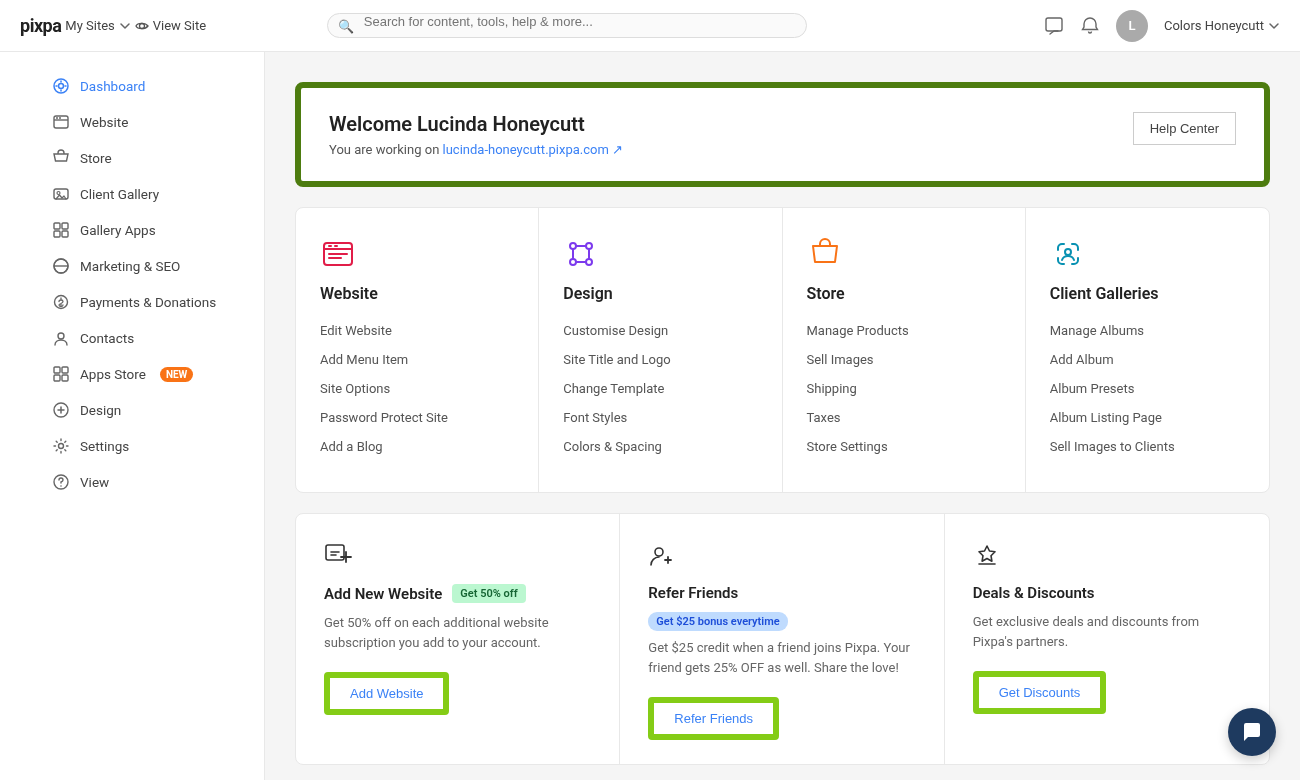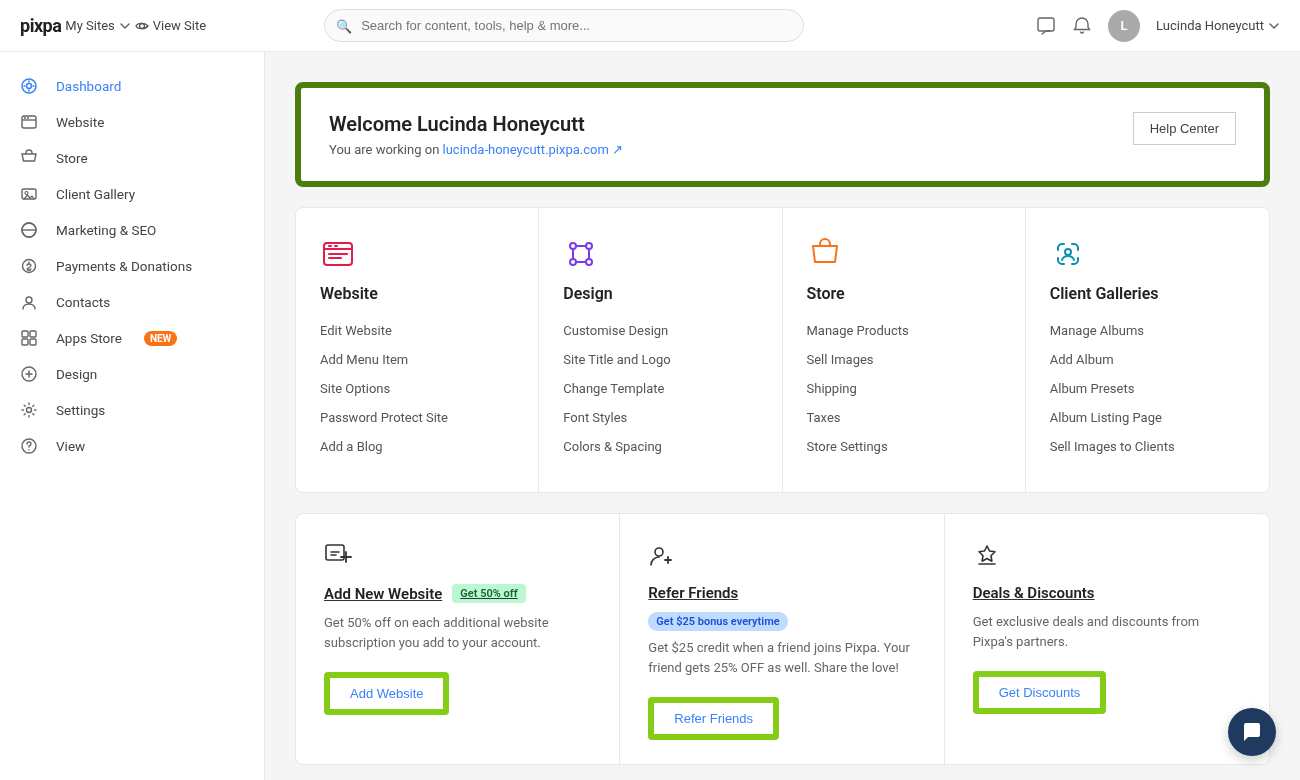--- a/index.html
+++ b/index.html
@@ -40,21 +40,21 @@
       color: #444;
       cursor: pointer;
     }
     .topnav-search {
       flex: 1;
       max-width: 480px;
       margin: 0 auto;
     }
     .topnav-search input {
       width: 100%;
-      padding: 8px 16px 8px 36px;
+      padding: 0 16px 8px 36px;
       border: 1px solid #ddd;
       border-radius: 20px;
       font-size: 13px;
       color: #666;
       background: #fafafa;
       outline: none;
     }
     .topnav-search-wrap {
       position: relative;
     }
@@ -110,27 +110,28 @@
       width: 265px;
       background: #fff;
       border-right: 1px solid #e8e8e8;
       padding: 16px 0;
       flex-shrink: 0;
       min-height: calc(100vh - 52px);
     }
     .sidebar-item {
       display: flex;
       align-items: center;
-      gap: 18px;
+      gap: 10px;
       padding: 9px 20px;
       cursor: pointer;
       color: #444;
       font-size: 13.5px;
       border-radius: 0;
       transition: background 0.15s;
+      margin-left: 32px;
     }
     .sidebar-item.active { color: #3b82f6; }
     .sidebar-item .icon {
       width: 18px;
       height: 18px;
       display: flex;
       align-items: center;
       justify-content: center;
       flex-shrink: 0;
     }
@@ -239,21 +240,20 @@
     .bottom-card:last-child { border-right: none; }
     .card-icon {
       margin-bottom: 14px;
       color: #333;
     }
     .card-title-row {
       display: flex;
       align-items: center;
       gap: 10px;
       margin-bottom: 10px;
-      text-decoration: underline;
     }
     .card-title {
       font-size: 15px;
       font-weight: 600;
       color: #222;
     }
     .card-badge-green {
       background: #bbf7d0;
       color: #166534;
       font-size: 11px;
@@ -340,21 +340,21 @@
     <span class="topnav-icon">
       <svg width="20" height="20" viewBox="0 0 20 20" fill="none">
           <path d="M10 2a6 6 0 00-6 6v3l-1.5 2.5h15L16 11V8a6 6 0 00-6-6z" stroke="#666" stroke-width="1.4"></path>
           <path d="M8.5 15.5a1.5 1.5 0 003 0" stroke="#666" stroke-width="1.4"></path>
         </svg>
     </span>
     <div class="topnav-avatar">
       <span>L</span>
     </div>
     <div class="topnav-username">
-      <span>Lucinda Honeycutt</span>
+      <span>Colors Honeycutt</span>
       <svg width="12" height="12" viewBox="0 0 12 12">
           <path d="M2 4l4 4 4-4" stroke="#666" stroke-width="1.5" fill="none" stroke-linecap="round" stroke-linejoin="round"></path>
         </svg>
     </div>
   </div>
 </nav>
 
 <div class="layout">
 
   <aside class="sidebar">
@@ -396,20 +396,31 @@
       <span class="icon">
         <svg width="18" height="18" viewBox="0 0 18 18" fill="none">
             <rect x="2" y="4" width="14" height="10" rx="2" stroke="#666" stroke-width="1.4"></rect>
             <circle cx="6.5" cy="8" r="1.5" stroke="#666" stroke-width="1.2"></circle>
             <path d="M4 14l3.5-4L10 13l2-2 2 3" stroke="#666" stroke-width="1.2" stroke-linecap="round" stroke-linejoin="round"></path>
           </svg>
       </span>
       <span>Client Gallery</span>
     </div>
 
+    <div class="sidebar-item">
+      <span class="icon">
+        <svg width="18" height="18" viewBox="0 0 18 18" fill="none">
+            <rect x="2" y="2" width="6" height="6" rx="1" stroke="#666" stroke-width="1.4"></rect>
+            <rect x="10" y="2" width="6" height="6" rx="1" stroke="#666" stroke-width="1.4"></rect>
+            <rect x="2" y="10" width="6" height="6" rx="1" stroke="#666" stroke-width="1.4"></rect>
+            <rect x="10" y="10" width="6" height="6" rx="1" stroke="#666" stroke-width="1.4"></rect>
+          </svg>
+      </span>
+      <span>Gallery Apps</span>
+    </div>
 
     <div class="sidebar-item">
       <span class="icon">
         <svg width="18" height="18" viewBox="0 0 18 18" fill="none">
             <circle cx="9" cy="9" r="7" stroke="#666" stroke-width="1.4"></circle>
             <path d="M9 2a7 7 0 010 14M9 2a7 7 0 000 14" stroke="#666" stroke-width="1.4"></path>
             <path d="M2 9h14" stroke="#666" stroke-width="1.4"></path>
           </svg>
       </span>
       <span>Marketing &amp; SEO</span>

